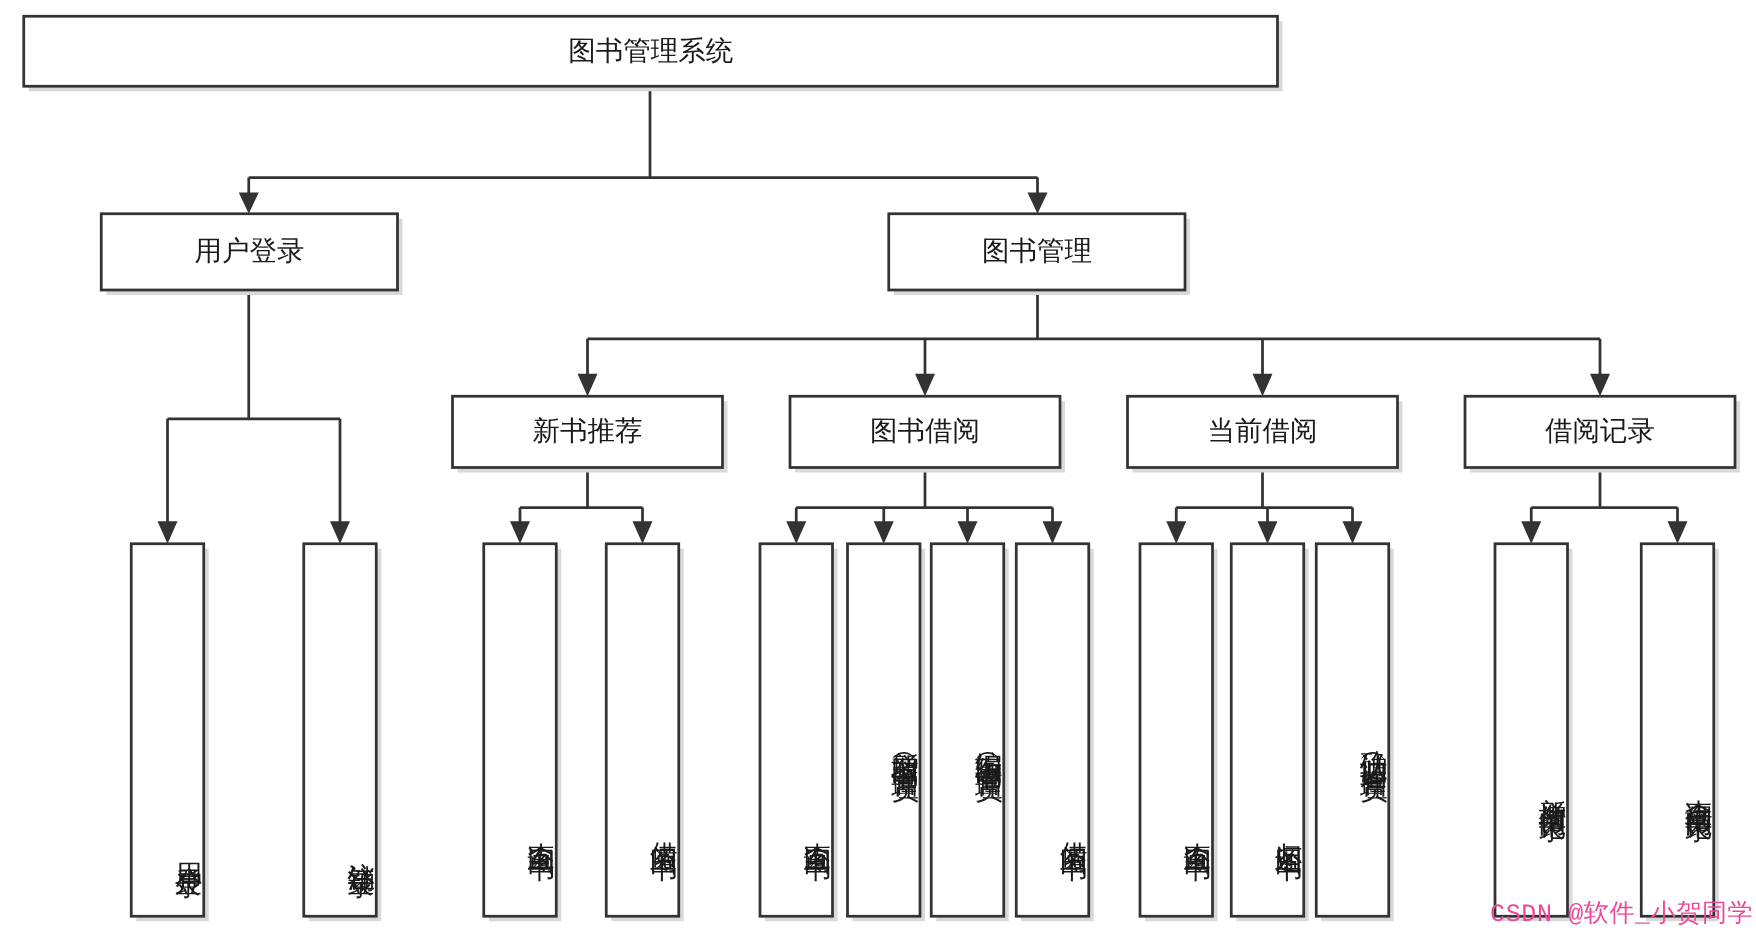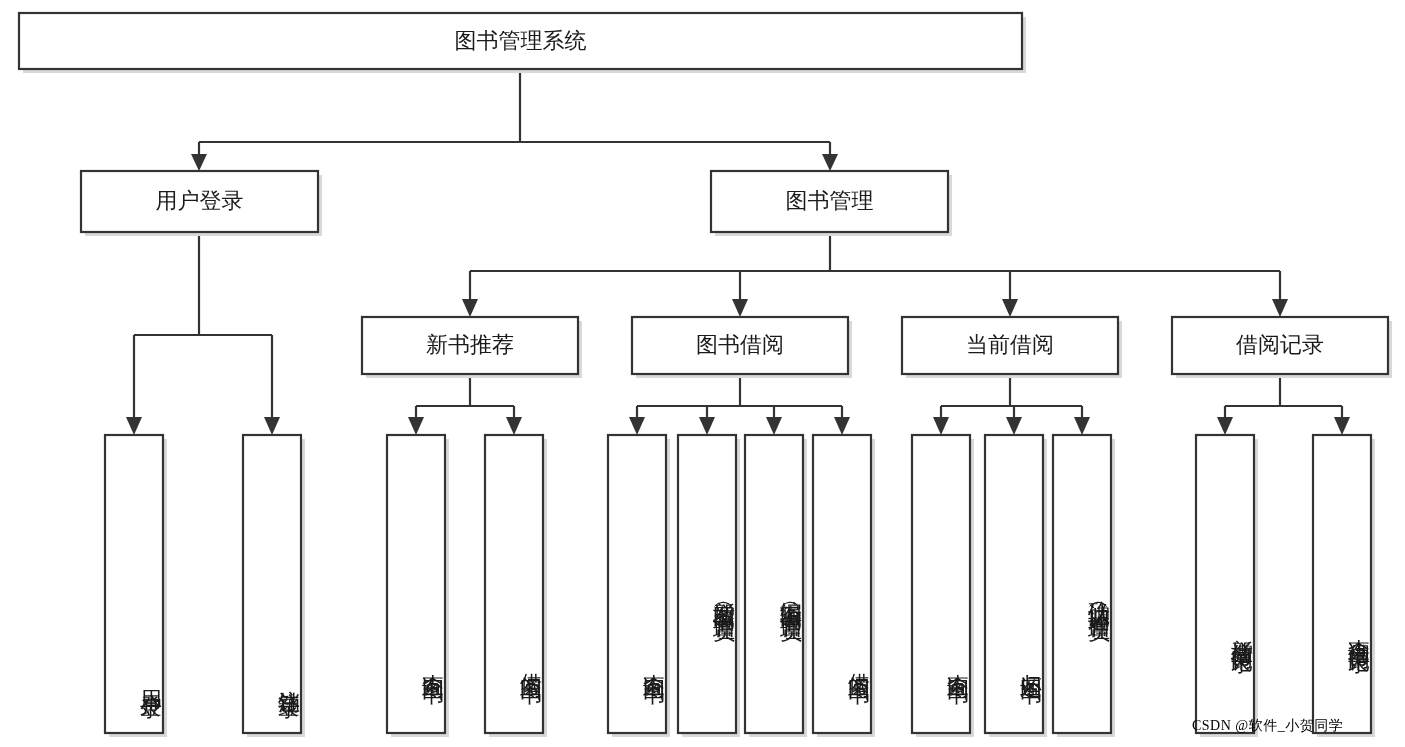--- a/index.html
+++ b/index.html
@@ -62,23 +62,23 @@
     letter-spacing: 3px;
     color: #1a1a1a;
     display: flex;
     align-items: flex-start;
     justify-content: center;
     white-space: nowrap;
     pointer-events: none;
   }
   .watermark {
     position: absolute;
-    font-family: Liberation Serif, serif;
-    font-size: 14px;
-    color: #000000;
+    font-family: Liberation Mono, monospace;
+    font-size: 20px;
+    color: #ec4899;
     white-space: nowrap;
     letter-spacing: 0.5px;
   }
 </style>
 </head>
 <body>
 
 <div id="diagram-root">
 
   <svg class="flowchart" viewBox="0 0 1405 747" xmlns="http://www.w3.org/2000/svg">

